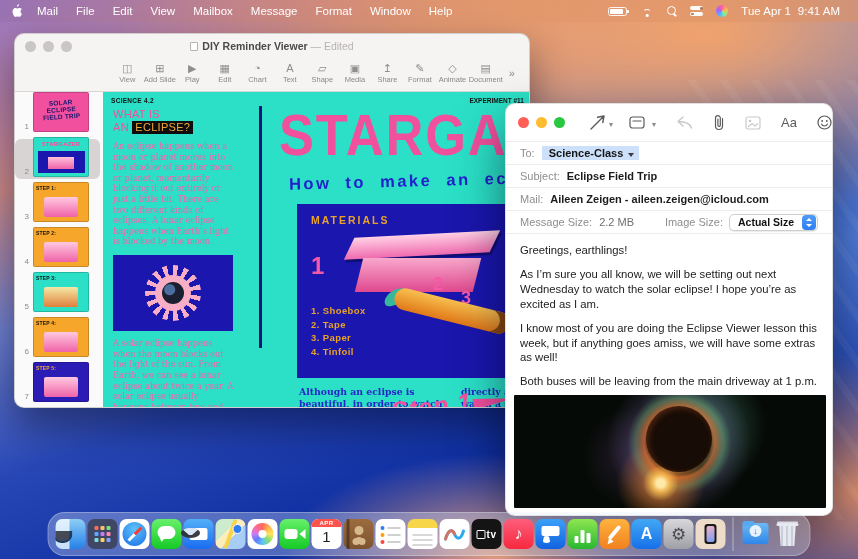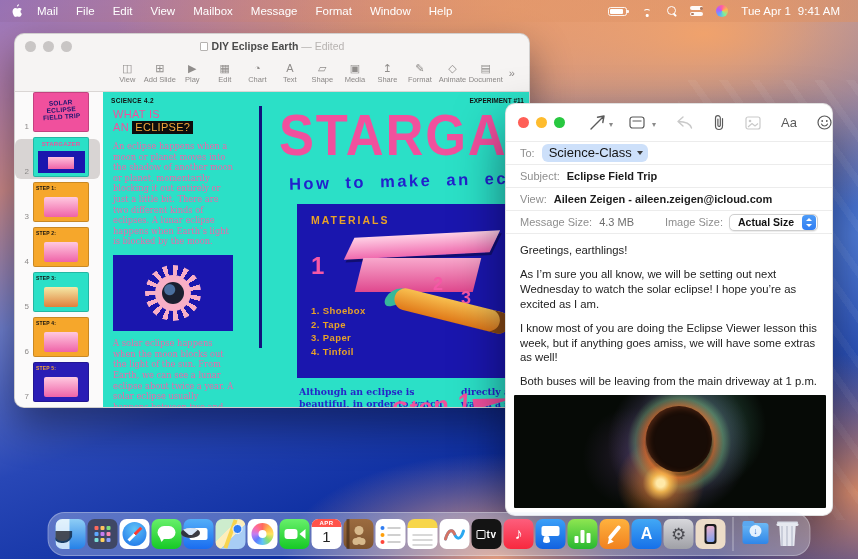--- a/index.html
+++ b/index.html
@@ -114,21 +114,21 @@
   .mail-tb{height:37px;display:flex;align-items:center;padding:0 12px;gap:0}
   .mt-ic{display:flex;align-items:center;justify-content:center;color:#5a5a5a}
   .mt-ic.dis{color:#c9c9c9}
   .mt-ic svg{display:block}
   .chev{font-size:8px;color:#8a8a8a;margin:4px 0 0 3px}
   .aa{font-size:13px;color:#5a5a5a;letter-spacing:0}
   .m-ovf{margin-left:auto;color:#6a6a6a;font-size:12px}
   .mrow{height:23px;display:flex;align-items:center;border-top:1px solid #ececec;padding:0 14px;font-size:11px;position:relative}
   .mlabel{color:#8e8e8e;margin-right:7px}
   .mval{color:#1c1c1c;font-weight:bold}
-  .tok{background:#cde0fa;border-radius:6px;padding:1px 16px 1.5px 7px;color:#141414;font-size:13px;font-weight:normal;position:relative}
+  .tok{background:#cde0fa;border-radius:0;padding:1px 16px 1.5px 7px;color:#141414;font-size:11px;font-weight:bold;position:relative}
   .tok::after{content:"";position:absolute;right:5px;top:7px;border-left:3.5px solid transparent;border-right:3.5px solid transparent;border-top:4px solid #3c3c3c}
   .isz{margin-left:auto;display:flex;align-items:center;gap:6px}
   .select{border:1px solid #cfcfcf;border-radius:5px;background:#fff;height:17px;display:flex;align-items:center;padding-left:8px;font-size:10.5px;font-weight:bold;color:#111;box-shadow:0 .5px 1px rgba(0,0,0,.08)}
   .stepper{width:14px;height:15px;margin:0 1px 0 8px;border-radius:4px;background:linear-gradient(180deg,#4f9cf7,#2f7df2);position:relative}
   .stepper::before,.stepper::after{content:"";position:absolute;left:4px;border-left:3px solid transparent;border-right:3px solid transparent}
   .stepper::before{top:3px;border-bottom:3.5px solid #fff}
   .stepper::after{bottom:3px;border-top:3.5px solid #fff}
   .mbody{padding:9px 14px 0;font-size:11.3px;line-height:1.32;color:#222;border-top:1px solid #ececec}
   .mbody p{margin-bottom:9px}
   .sig{margin-bottom:0}
@@ -250,21 +250,21 @@
     <span class="clock">
       <span>Tue Apr 1</span>
       <span>9:41 AM</span>
     </span>
   </span>
 </div>
 
 <div class="kn">
   <div class="kn-titlebar">
     <span class="kn-title">
-      <span class="doc-ic"></span><b>DIY Eclipse Earth</b> <span class="edited">— Edited</span>
+      <span class="doc-ic"></span><b>DIY Reminder Viewer</b> <span class="edited">— Edited</span>
     </span>
     <span class="tl inactive">
       <i></i>
         <i></i>
         <i></i>
     </span>
   </div>
   <div class="kn-toolbar">
     <span class="kbtn">
         <span class="g">◫</span>
@@ -470,26 +470,26 @@
   </div>
   <div class="mrow">
     <span class="mlabel">To:</span>
     <span class="tok">Science-Class</span>
   </div>
   <div class="mrow">
     <span class="mlabel">Subject:</span>
     <span class="mval">Eclipse Field Trip</span>
   </div>
   <div class="mrow">
-    <span class="mlabel">View:</span>
+    <span class="mlabel">Mail:</span>
     <span class="mval">Aileen Zeigen - aileen.zeigen@icloud.com</span>
   </div>
   <div class="mrow">
     <span class="mlabel">Message Size:</span>
-    <span style="color:#6e6e6e">4.3 MB</span>
+    <span style="color:#6e6e6e">2.2 MB</span>
     <span class="isz">
       <span class="mlabel" style="margin-right:0">Image Size:</span>
       <span class="select">
         <span>Actual Size</span>
         <span class="stepper"></span>
       </span>
     </span>
   </div>
   <div class="mbody">
     <p>Greetings, earthlings!</p>

